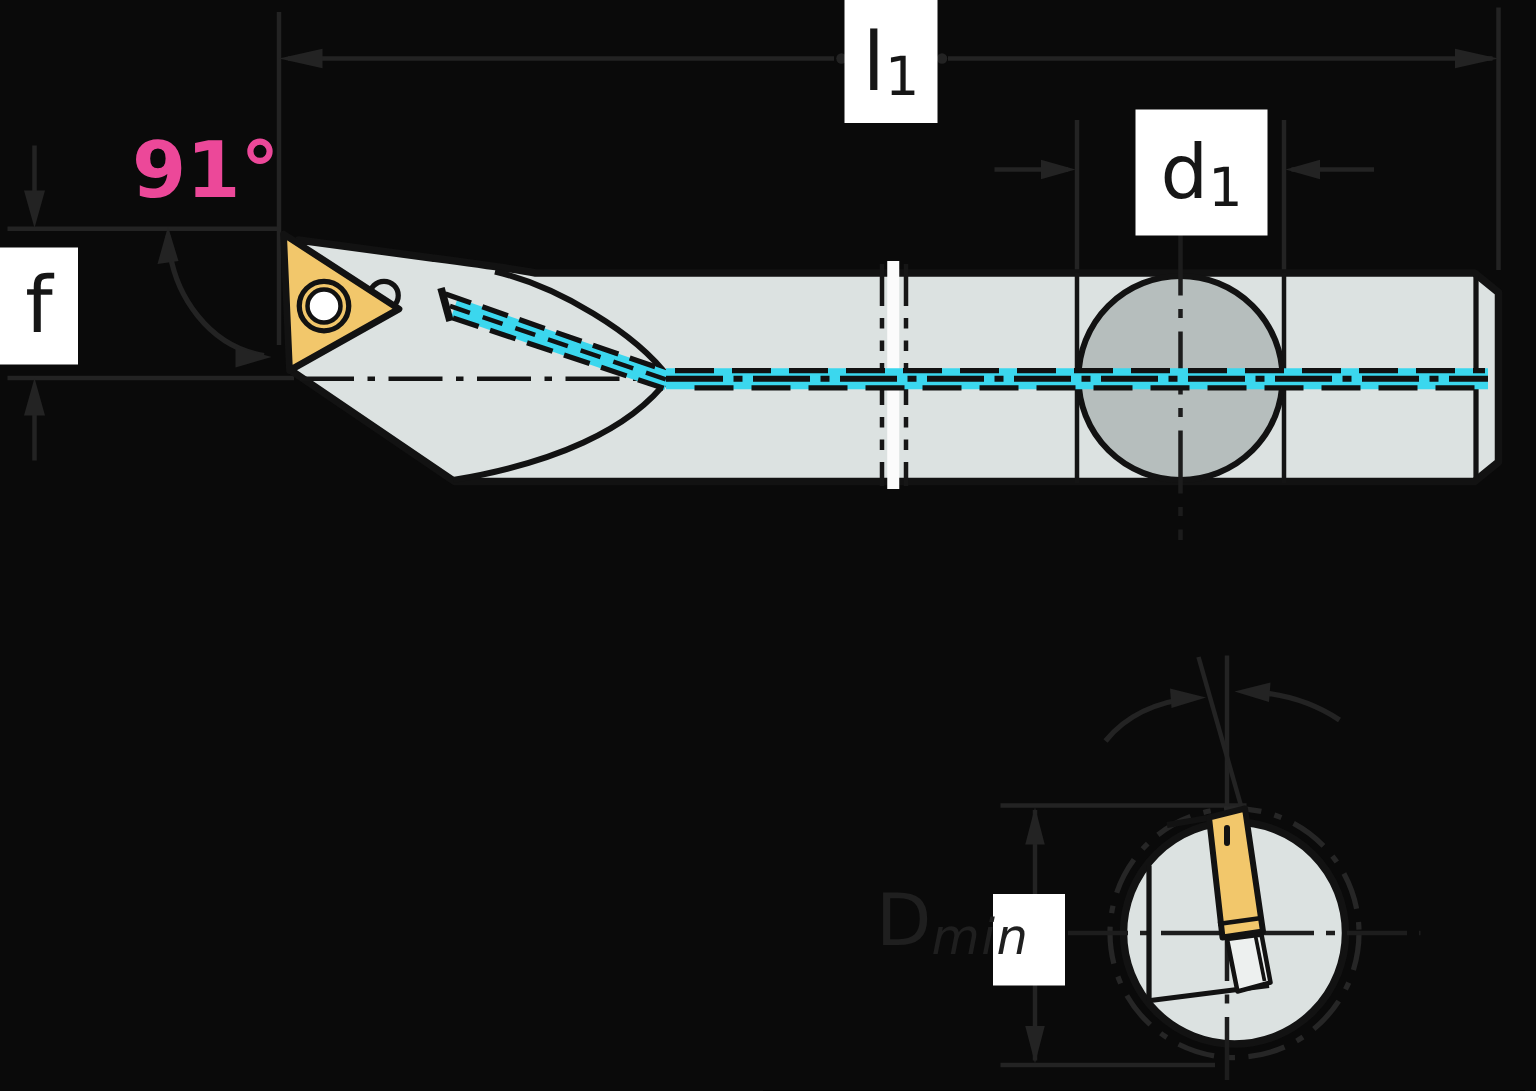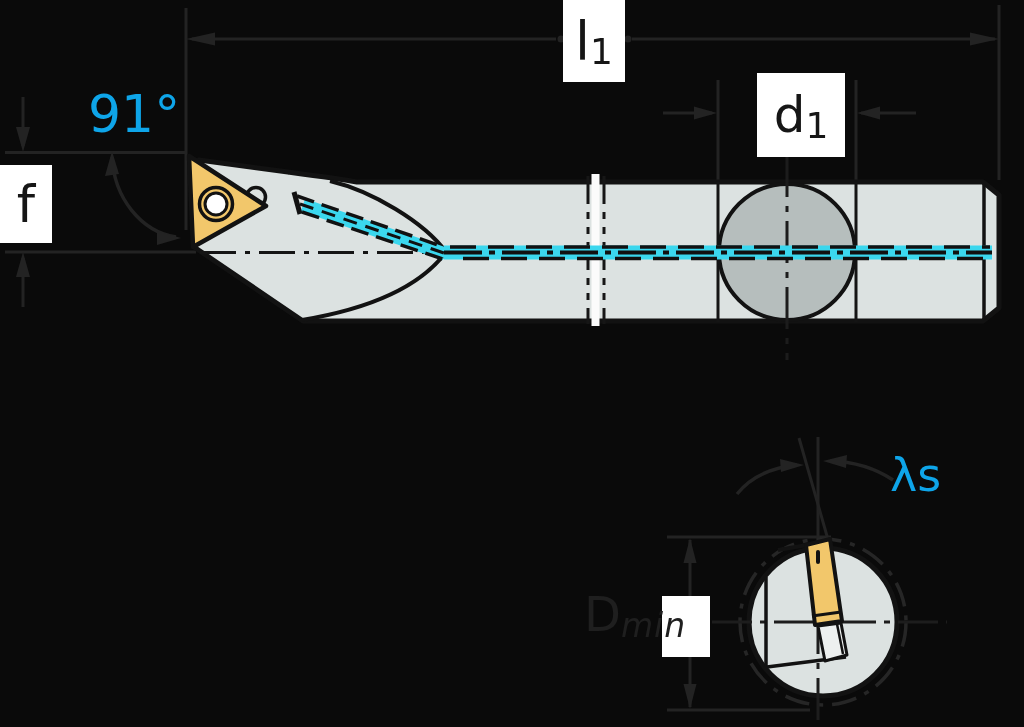--- a/index.html
+++ b/index.html
@@ -7,21 +7,21 @@
     position:relative;width:1024px;height:727px;background:#0a0a0a;
     overflow:hidden;font-family:"DejaVu Sans", "Liberation Sans", sans-serif;
   }
   .stage svg{position:absolute;left:0;top:0;}
   .labelbox{
     position:absolute;background:#ffffff;color:#161616;
     display:flex;align-items:center;justify-content:center;
     z-index:3;
   }
   .dimsub{display:inline-block;transform:translateY(10px);}
-  .darktext{position:absolute;color:#0ea5e9;font-weight:normal;z-index:2;white-space:nowrap;}
+  .darktext{position:absolute;color:#ec4899;font-weight:bold;z-index:2;white-space:nowrap;}
   .dmin-wrap{position:absolute;left:584px;top:586px;z-index:4;color:#1f1f1f;white-space:nowrap;}
   .dmin-base{font-size:48px;}
   .dmin-sub{display:inline-block;font-size:33px;transform:translateY(6px);letter-spacing:1px;font-style:italic;}
   .dmin-box{position:absolute;left:662px;top:596px;width:48px;height:61px;background:#ffffff;z-index:3;}
   .l1-box{left:563px;top:0px;width:62px;height:82px;font-size:54px;}
   .d1-box{left:757px;top:73px;width:88px;height:84px;font-size:50px;}
   .f-box{left:0px;top:165px;width:52px;height:78px;font-size:52px;}
   .sub-sm{font-size:36px;}
   .angle-text{left:88px;top:84px;font-size:52px;}
   .lambda-text{left:890px;top:448px;font-size:46px;}
@@ -149,20 +149,19 @@
     <span>d</span>
       <span class="dimsub sub-sm">1</span>
   </div>
 
   <div class="labelbox f-box">
     <span>f</span>
   </div>
 
   <div class="darktext angle-text">91°</div>
 
-  <div class="darktext lambda-text">λs</div>
 
   <div class="dmin-box"></div>
   <div class="dmin-wrap">
     <span class="dmin-base">D</span><span class="dmin-sub">min</span>
   </div>
 
 </div>
 
 </body></html>

